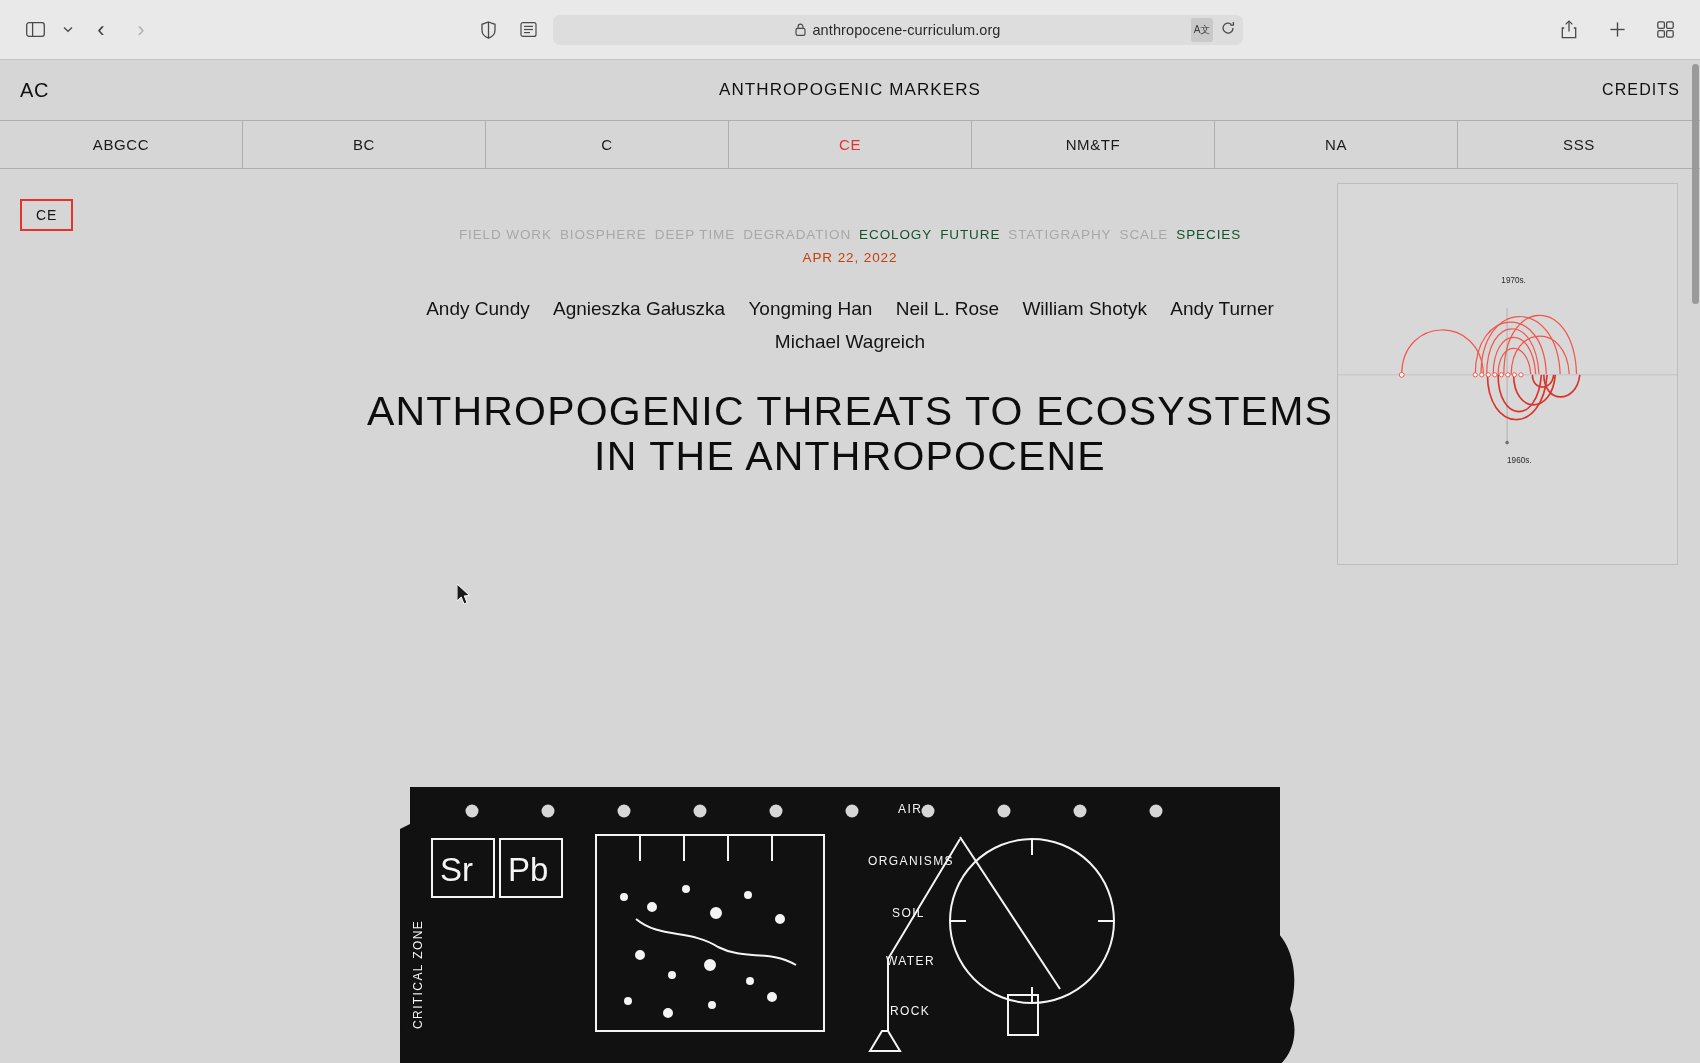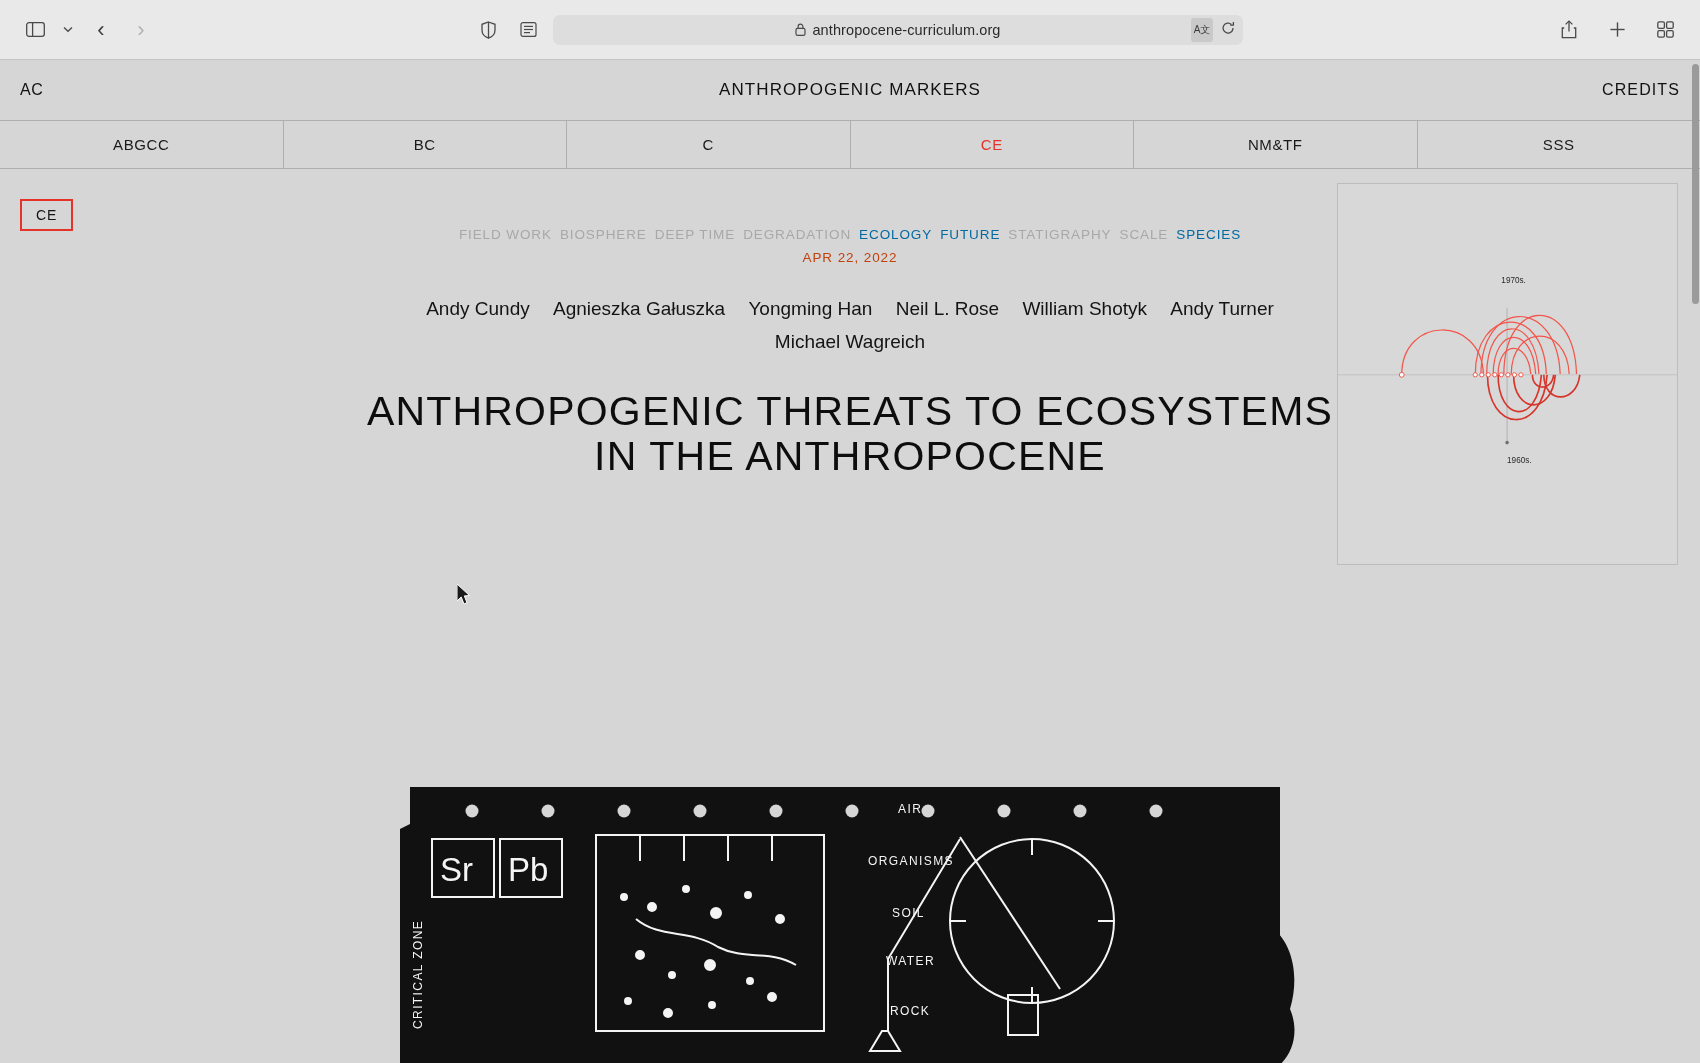--- a/index.html
+++ b/index.html
@@ -101,21 +101,21 @@
     overflow: hidden;
   }
   .site-header {
     height: 61px;
     border-bottom: 1px solid #aeaeae;
     display: flex;
     align-items: center;
     padding: 0 20px;
     position: relative;
   }
-  .site-logo { font-size: 16px; letter-spacing: 0.6px; color: #111; text-align: right; }
+  .site-logo { font-size: 20px; letter-spacing: 0.6px; color: #111; text-align: right; }
   .site-title {
     position: absolute;
     left: 0; right: 0;
     text-align: center;
     font-size: 17px;
     letter-spacing: 1.1px;
     color: #111;
   }
   .site-credits {
     margin-left: auto;
@@ -165,21 +165,21 @@
   }
   .tag-row {
     font-size: 13.5px;
     letter-spacing: 0.9px;
     color: #a8a8a8;
     display: flex;
     justify-content: center;
     gap: 8px;
     flex-wrap: wrap;
   }
-  .tag-row .tag.on { color: #0369a1; }
+  .tag-row .tag.on { color: #14532d; }
   .pub-date {
     margin-top: 8px;
     font-size: 13.5px;
     letter-spacing: 0.9px;
     color: #c2410c;
     text-align: center;
   }
   .authors {
     margin-top: 27px;
     max-width: 900px;
@@ -341,20 +341,21 @@
     <div class="site-title">ANTHROPOGENIC MARKERS</div>
     <div class="site-credits">CREDITS</div>
   </div>
 
   <div class="nav-tabs">
     <div class="nav-tab">ABGCC</div>
     <div class="nav-tab">BC</div>
     <div class="nav-tab">C</div>
     <div class="nav-tab active">CE</div>
     <div class="nav-tab">NM&amp;TF</div>
+    <div class="nav-tab">NA</div>
     <div class="nav-tab">SSS</div>
   </div>
 
   <div class="content">
 
     <div class="ce-chip">CE</div>
 
     <div class="article-head">
       <div class="tag-row">
         <span class="tag">FIELD WORK</span>

